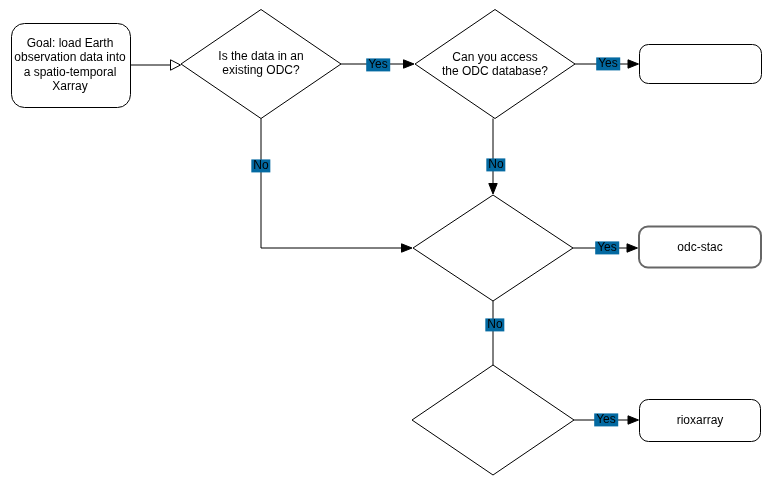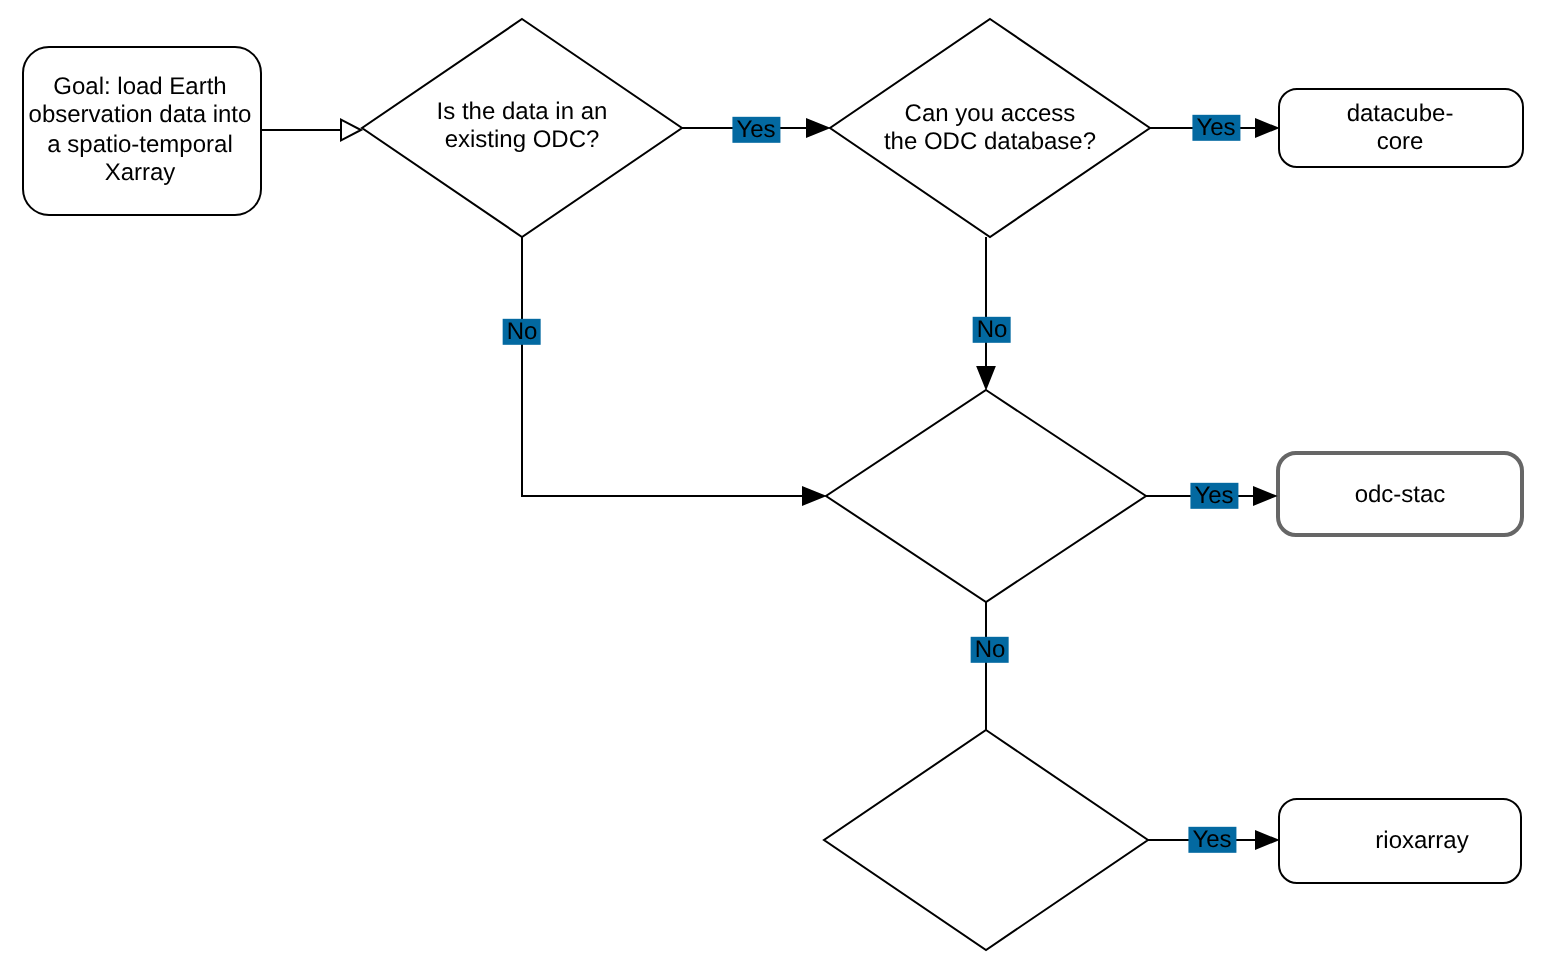--- a/index.html
+++ b/index.html
@@ -83,23 +83,22 @@
   </svg>
 
   <div class="node-label" style="left:70px; top:65px; width:118px;">Goal: load Earth
 observation data into
 a spatio-temporal
 Xarray</div>
   <div class="node-label" style="left:495px; top:64px;">Can you access
 the ODC database?</div>
   <div class="node-label" style="left:261px; top:63px;">Is the data in an
 existing ODC?</div>
-  <div class="node-label" style="left:700px; top:64px;">datacube-core</div>
   <div class="node-label" style="left:700px; top:247px;">odc-stac</div>
-  <div class="node-label" style="left:700px; top:420px;margin-left:11px;">rioxarray</div>
+  <div class="node-label" style="left:700px; top:420px;">rioxarray</div>
 
   <div class="edge-label" style="left:378px; top:65px;">Yes</div>
   <div class="edge-label" style="left:608px; top:64px;">Yes</div>
   <div class="edge-label" style="left:607px; top:248px;">Yes</div>
   <div class="edge-label" style="left:606px; top:420px;">Yes</div>
   <div class="edge-label" style="left:261px; top:166px;">No</div>
   <div class="edge-label" style="left:496px; top:165px;">No</div>
   <div class="edge-label" style="left:495px; top:325px;">No</div>
 
 </div>

